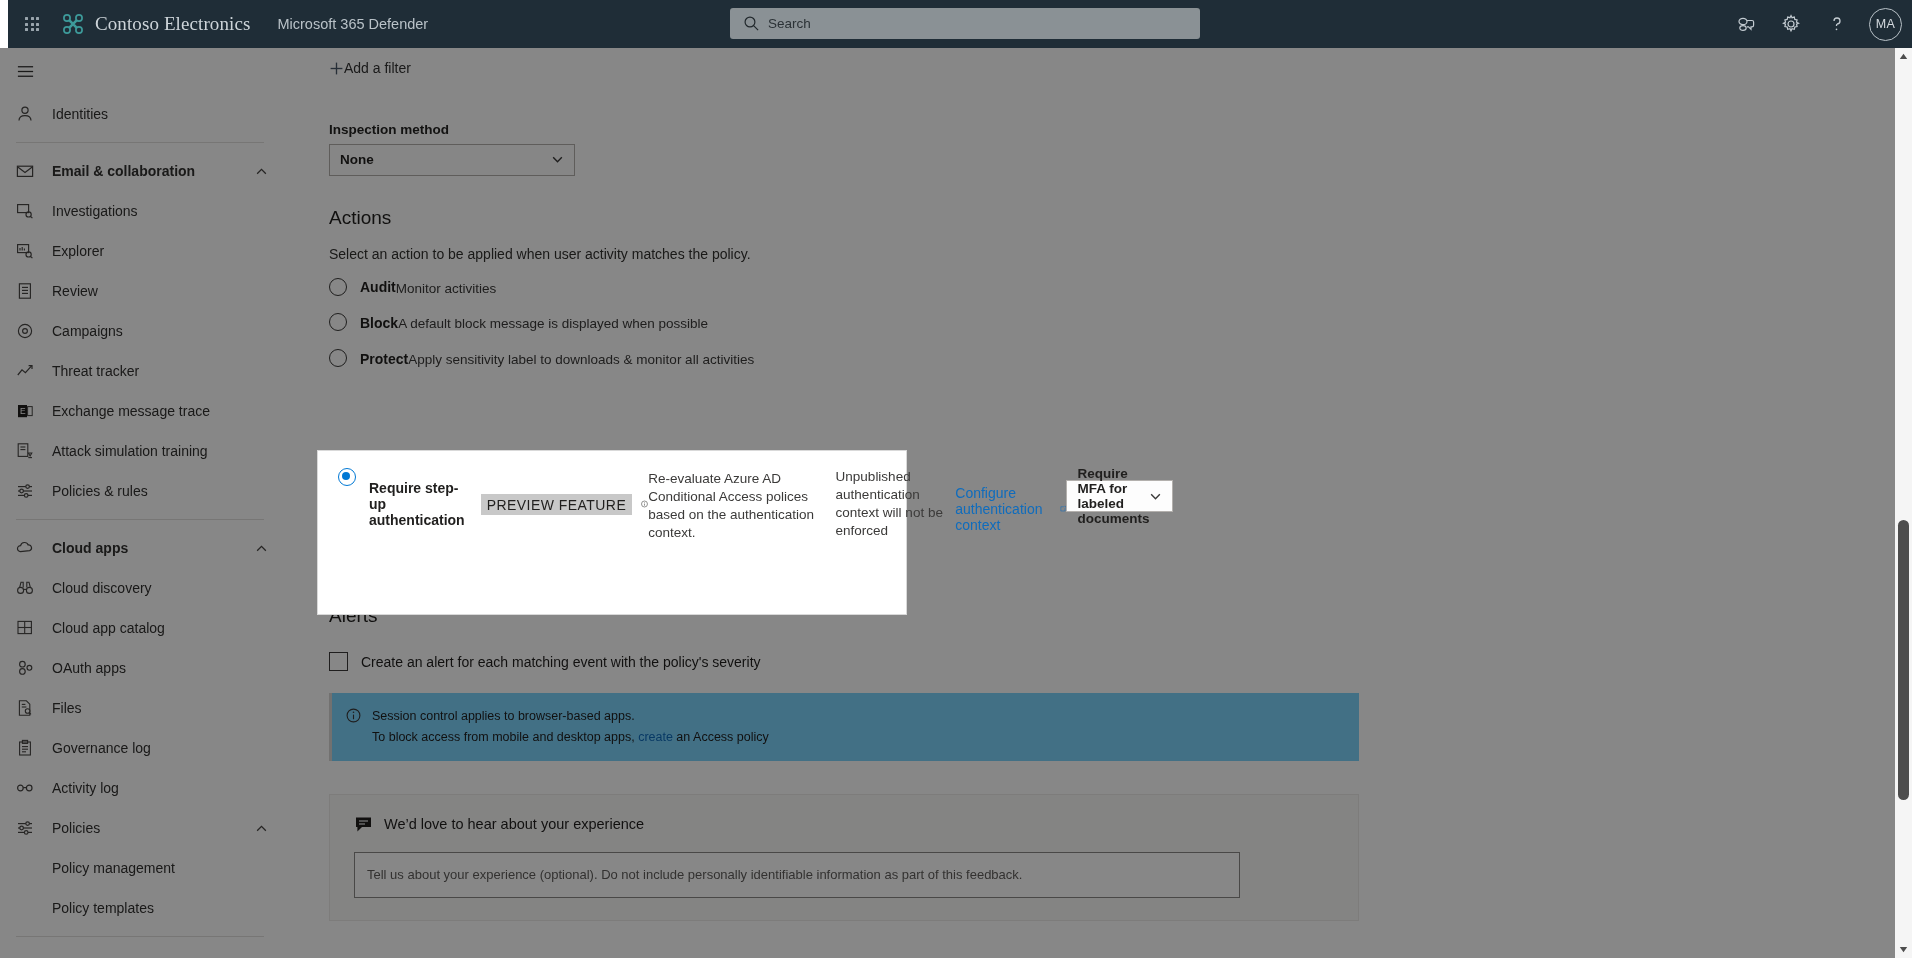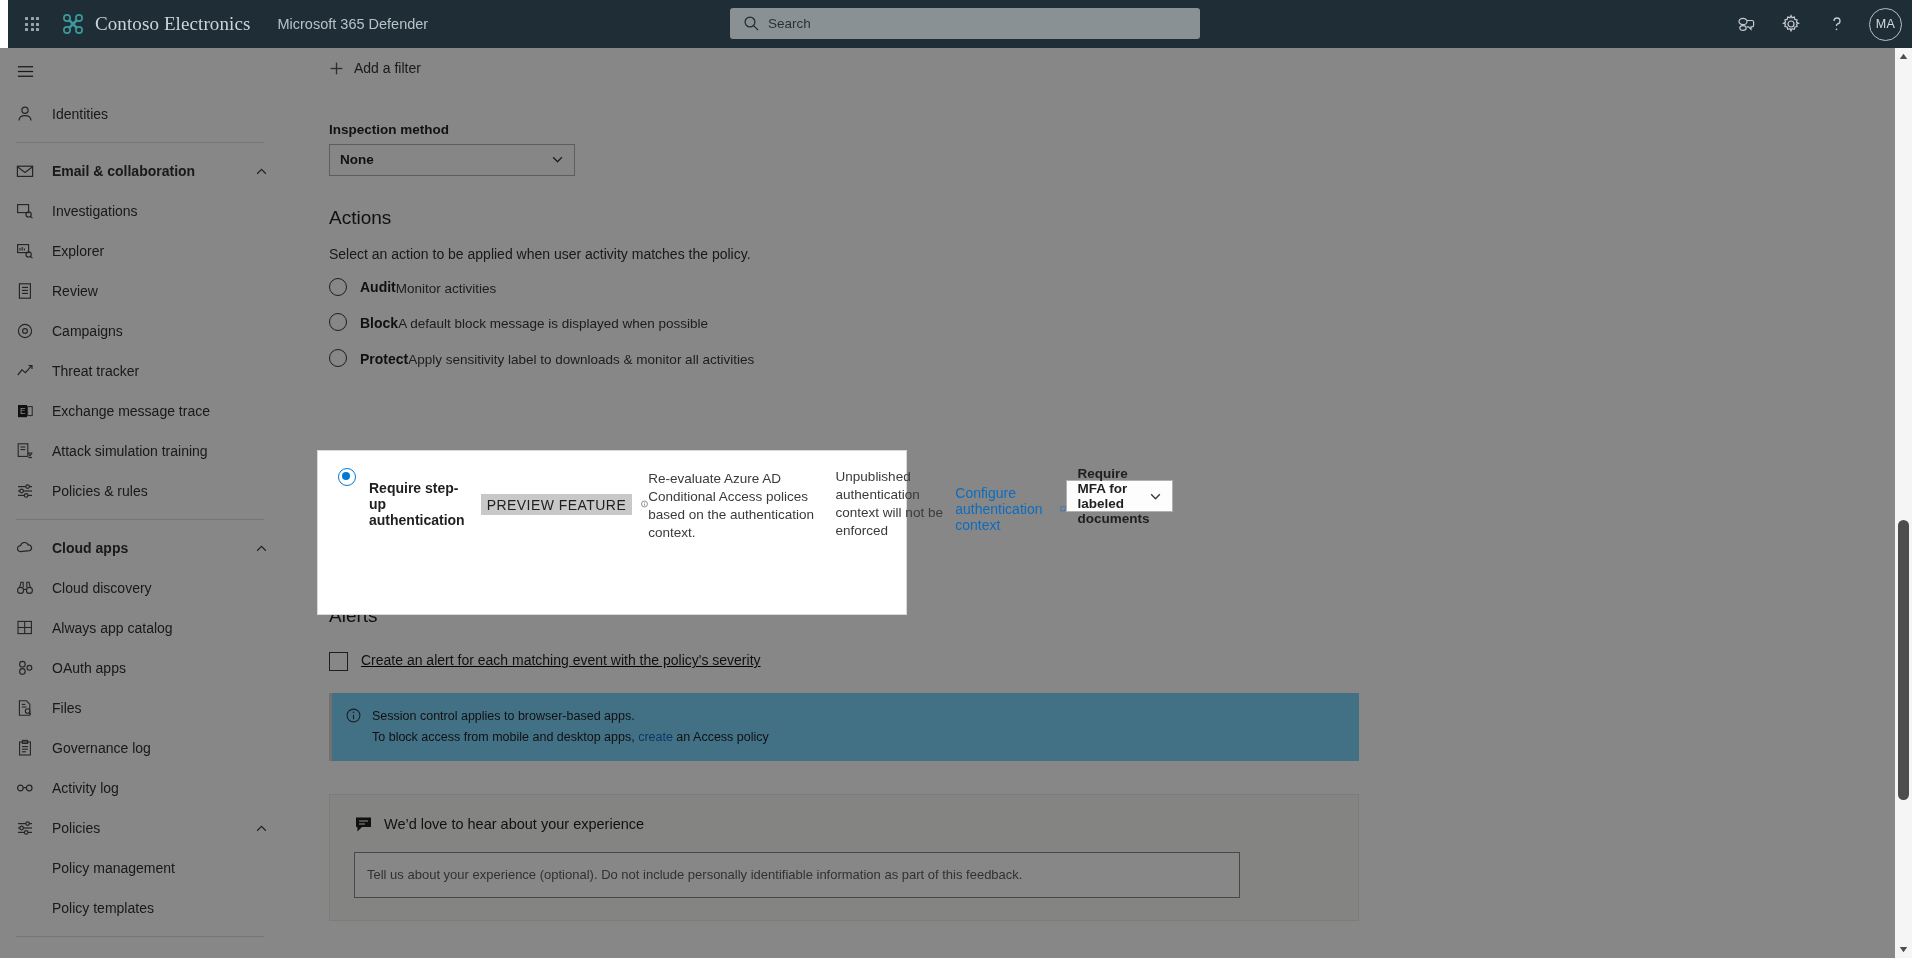--- a/index.html
+++ b/index.html
@@ -117,21 +117,21 @@
   
   .main {
     position: absolute; top: 48px; left: 282px;
     width: 1630px; height: 910px;
     background: #ffffff;
     overflow: hidden;
   }
   .content { position: relative; padding: 0 0 0 47px; }
 
   .addfilter {
-    display: inline-flex; align-items: center; gap: 10px;
+    display: inline-flex; align-items: center; 
     margin-top: 12px; color: #333; font-size: 14px; cursor: pointer;
   }
   .plus-icon { width: 15px; height: 15px; color: #4a5a6a; }
 
   .field-label {
     margin-top: 42px; font-size: 13.5px; color: #252423; font-weight: bold;
   }
   .dropdown {
     margin-top: 7px;
     width: 246px; height: 32px;
@@ -178,21 +178,21 @@
     white-space: nowrap;
   }
   .info-icon { width: 14px; height: 14px; color: #3b3a39; cursor: pointer; }
 
   .link {
     color: #0f6cbd; font-size: 14px; text-decoration: none;
     display: inline-flex; align-items: center; gap: 10px; cursor: pointer;
   }
   .ext-icon { width: 14px; height: 14px; }
 
-  .check-row { display: flex; align-items: flex-start; text-decoration: underline; }
+  .check-row { display: flex; align-items: center; }
   .checkbox {
     width: 19px; height: 19px; flex: 0 0 19px;
     border: 1.5px solid #3b3a39; background: #fff;
     margin-right: 13px; cursor: pointer;
   }
   .check-label {
     font-size: 14px; color: #201f1e;
     display: flex; align-items: center; gap: 8px;
   }
 
@@ -480,21 +480,21 @@
     </div>
 
     <div class="nav-item">
       <span class="nico">
         <svg width="18" height="18" viewBox="0 0 18 18" fill="none" stroke="#484644" stroke-width="1.1">
           <rect x="2" y="2.4" width="13.4" height="12.2"></rect>
           <line x1="8.7" y1="2.4" x2="8.7" y2="14.6"></line>
             <line x1="2" y1="8.5" x2="15.4" y2="8.5"></line>
         </svg>
       </span>
-      <span class="nlabel">Always app catalog</span>
+      <span class="nlabel">Cloud app catalog</span>
     </div>
 
     <div class="nav-item">
       <span class="nico">
         <svg width="18" height="18" viewBox="0 0 18 18" fill="none" stroke="#484644" stroke-width="1.15">
           <circle cx="6.4" cy="5.2" r="2.8"></circle>
             <circle cx="6.4" cy="12.4" r="2.8"></circle>
           <circle cx="13.4" cy="8.8" r="2.4"></circle>
         </svg>
       </span>

